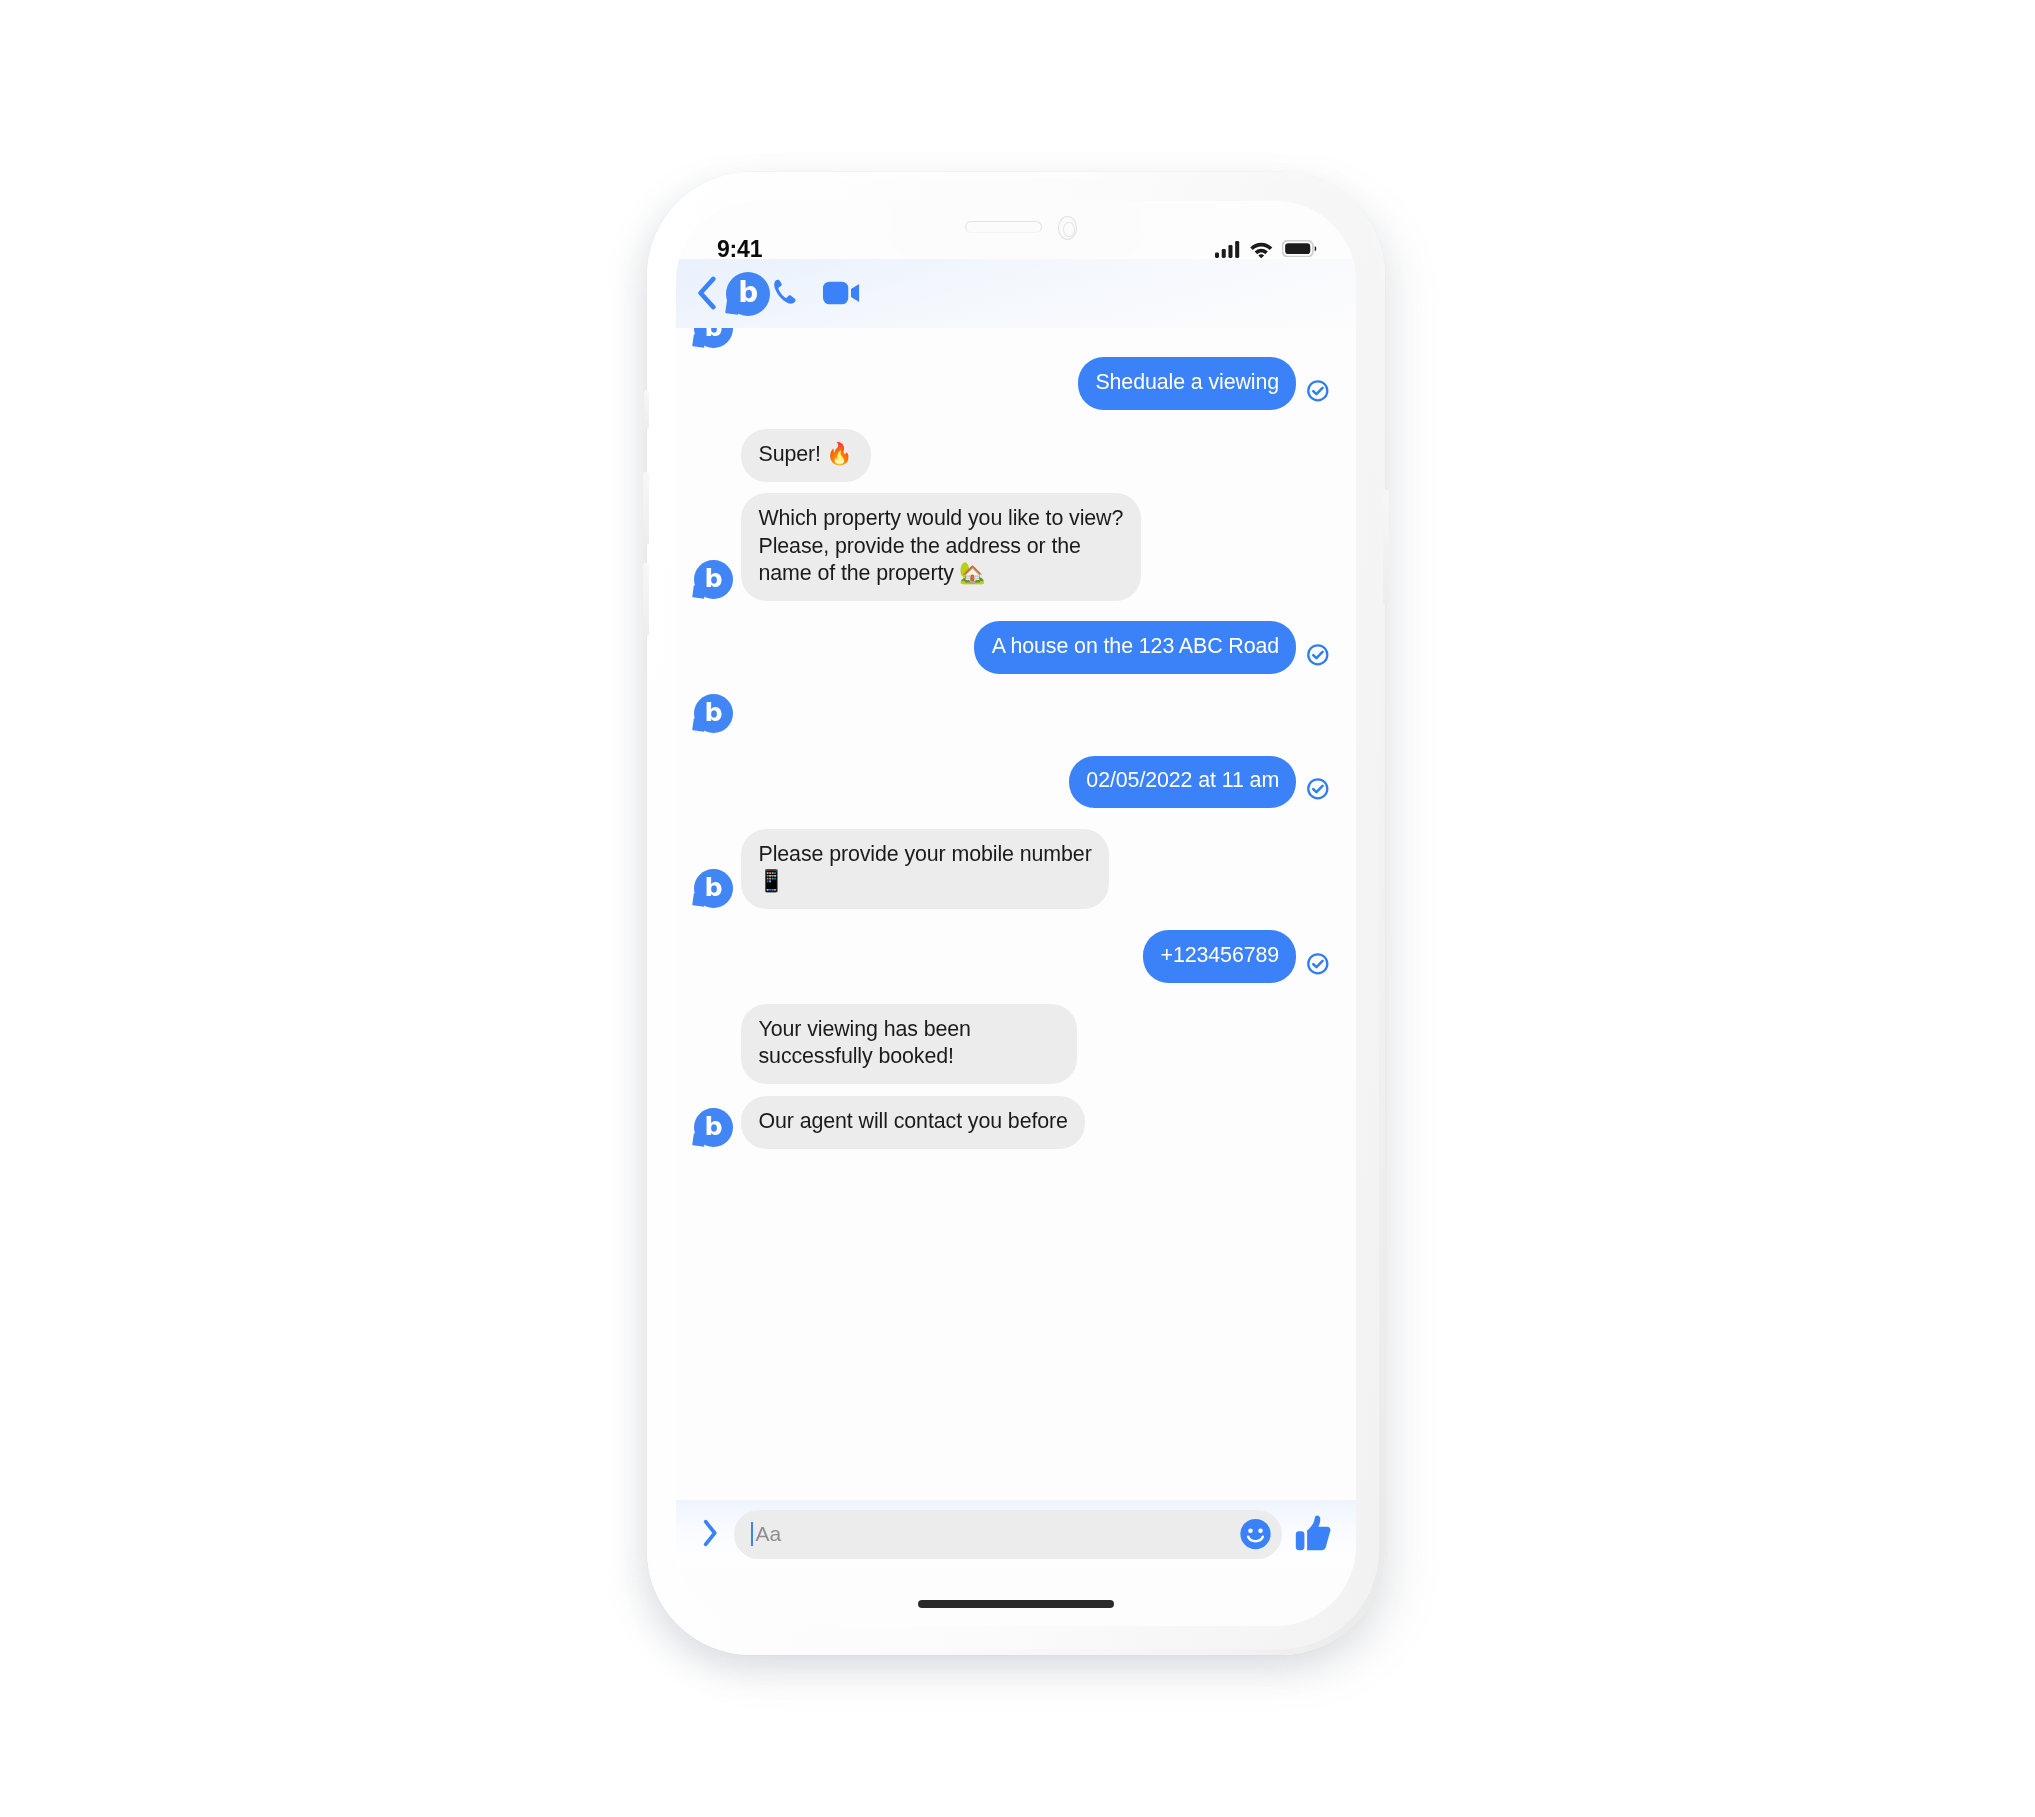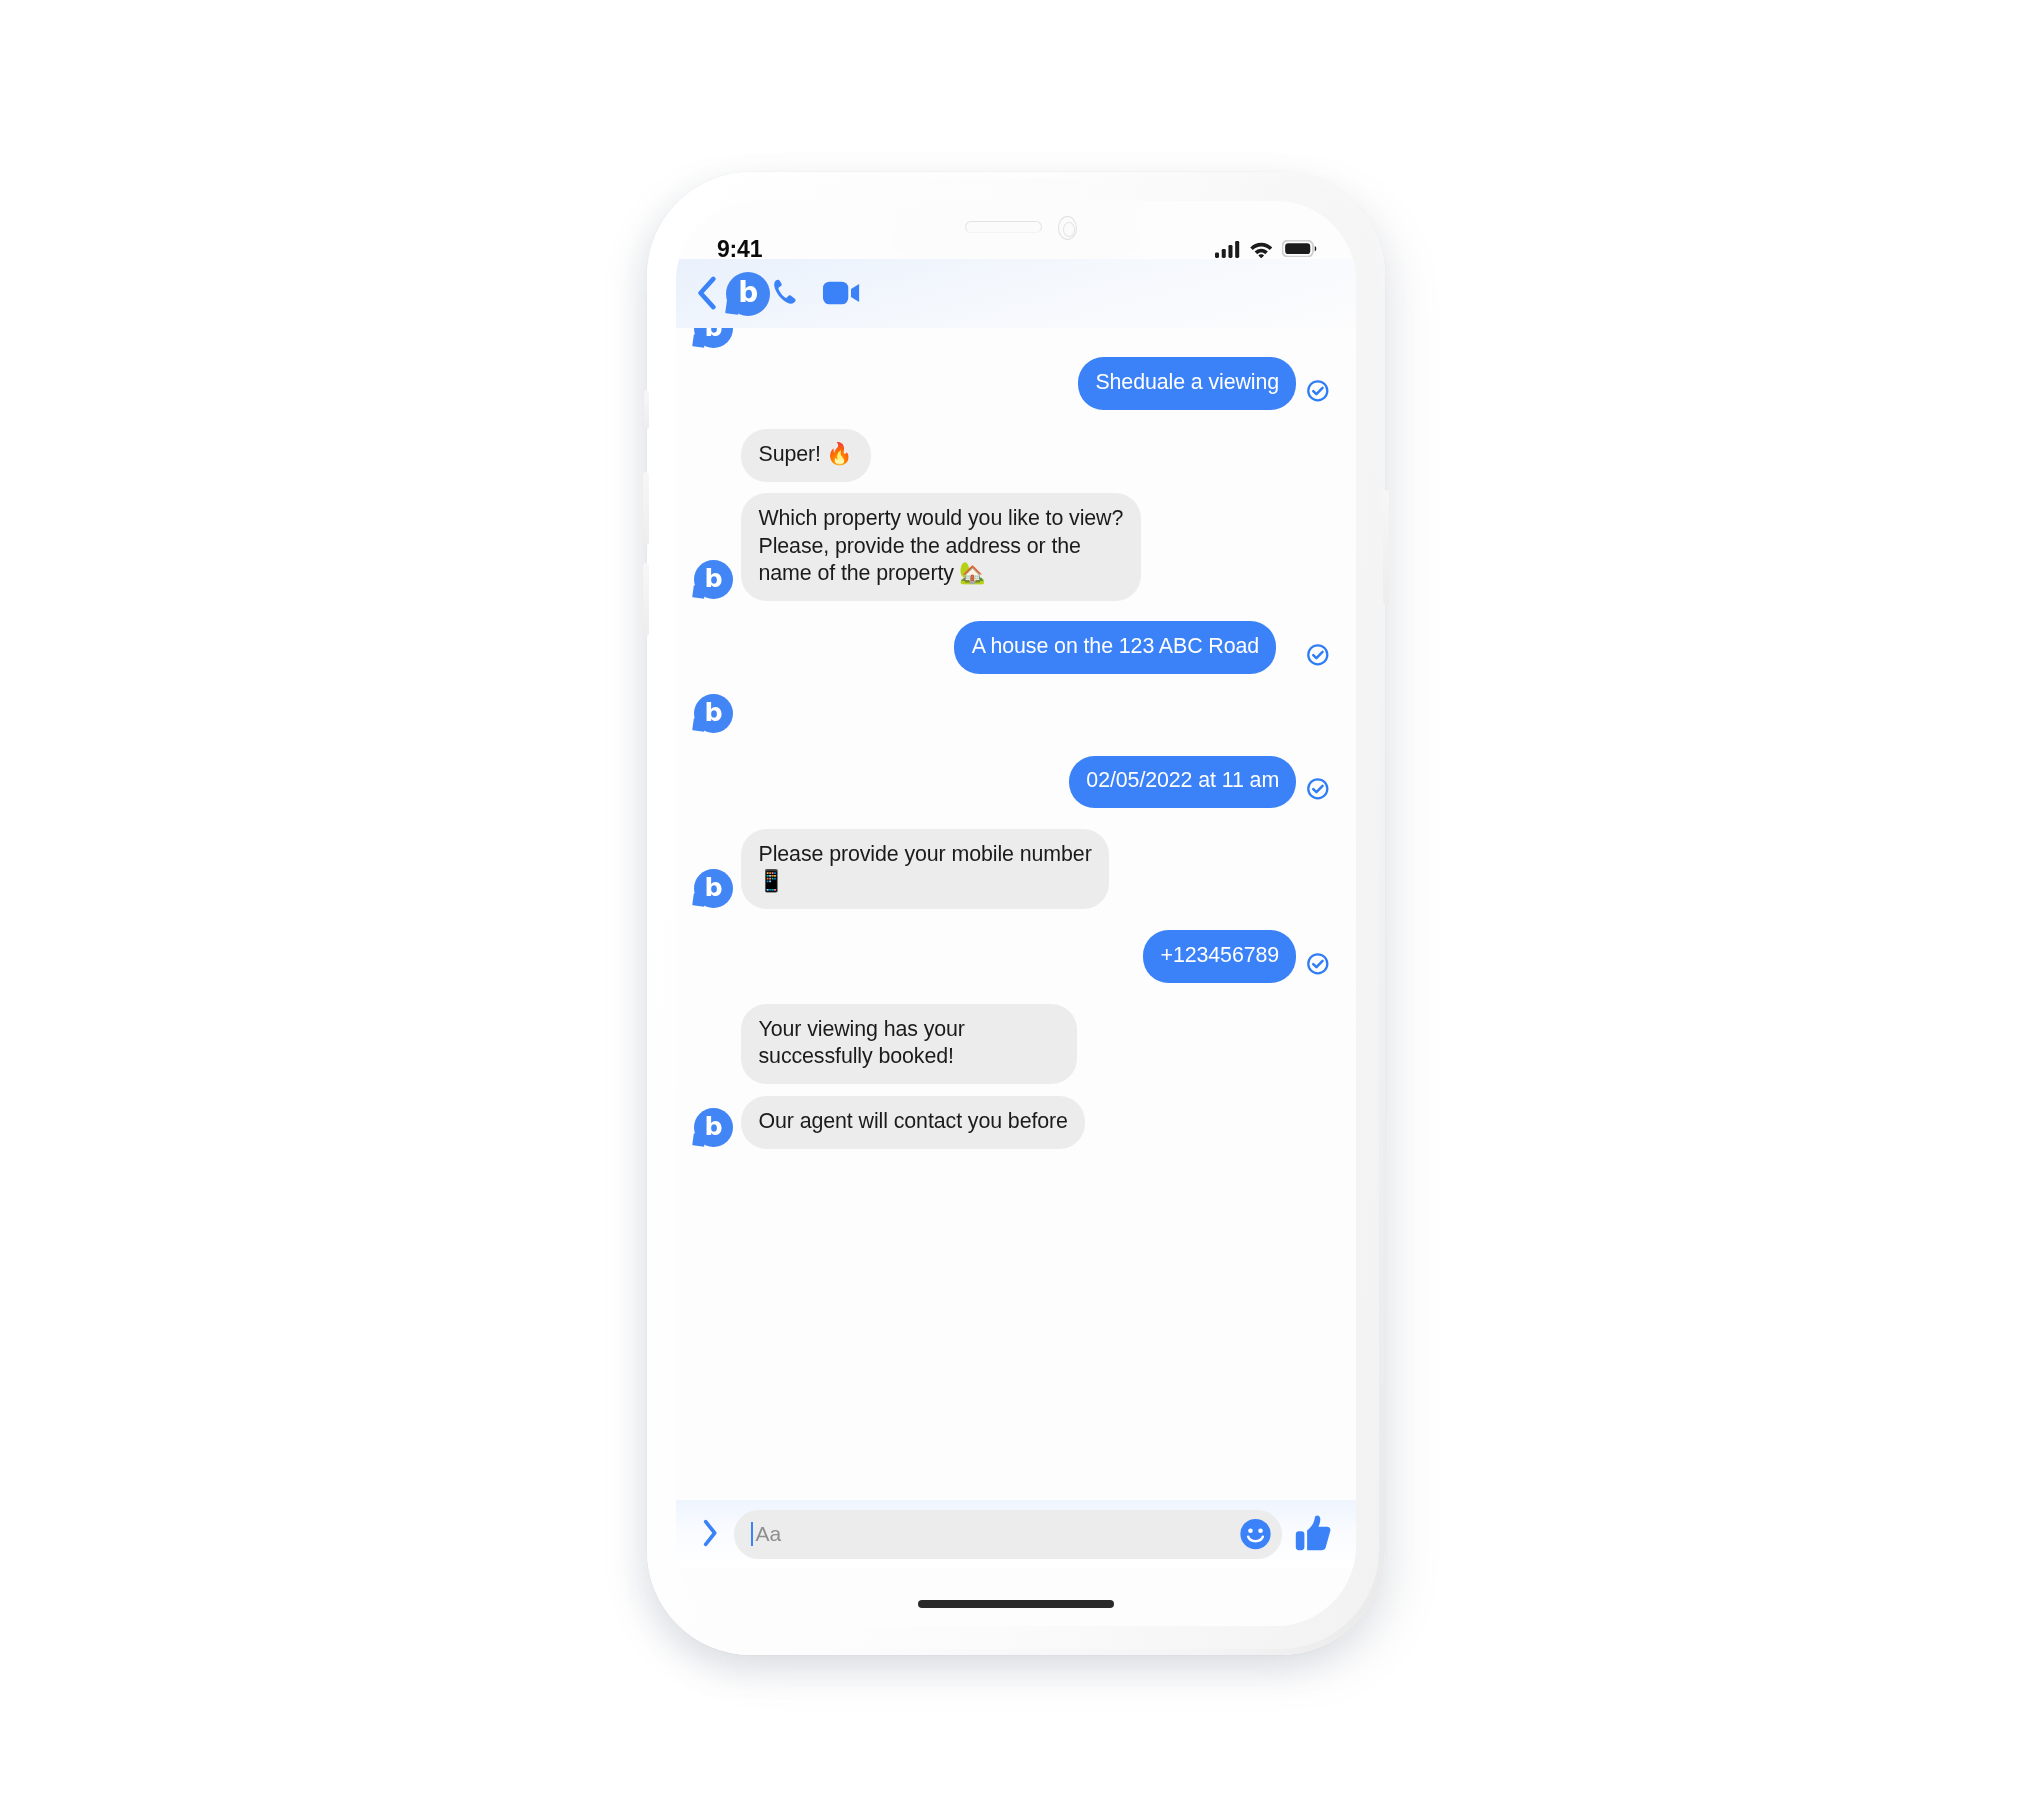--- a/index.html
+++ b/index.html
@@ -461,21 +461,21 @@
           <div class="avatar-slot">
             <div class="bot-bubble-avatar">
               <div class="tail"></div>
               <div class="disc"></div>
               <div class="glyph" style="font-size:25.4px;">b</div>
             </div>
           </div>
           <div class="bubble gray narrow">Which property would you like to view? Please, provide the address or the name of the property 🏡</div>
         </div>
 
-        <div class="msg-row out" style="margin-top:20px;gap:20px;">
+        <div class="msg-row out" style="margin-top:20px;">
           <div class="bubble blue">A house on the 123 ABC Road</div>
           <span class="tick">
             <svg width="23.6" height="23.6" viewBox="0 0 52 52">
               <circle cx="26" cy="26" r="21" fill="#fdfdfd" stroke="#2f7df4" stroke-width="5"></circle>
               <path d="M16 26.5 L23 33.5 L36.5 19.5" fill="none" stroke="#2f7df4" stroke-width="5.5" stroke-linecap="round" stroke-linejoin="round"></path>
             </svg>
           </span>
         </div>
 
         <div class="msg-row in" style="margin-top:20px;">
@@ -514,21 +514,21 @@
           <span class="tick">
             <svg width="23.6" height="23.6" viewBox="0 0 52 52">
               <circle cx="26" cy="26" r="21" fill="#fdfdfd" stroke="#2f7df4" stroke-width="5"></circle>
               <path d="M16 26.5 L23 33.5 L36.5 19.5" fill="none" stroke="#2f7df4" stroke-width="5.5" stroke-linecap="round" stroke-linejoin="round"></path>
             </svg>
           </span>
         </div>
 
         <div class="msg-row in" style="margin-top:21px;">
           <div class="avatar-slot empty"></div>
-          <div class="bubble gray" style="max-width:336px;">Your viewing has your successfully booked!</div>
+          <div class="bubble gray" style="max-width:336px;">Your viewing has been successfully booked!</div>
         </div>
 
         <div class="msg-row in" style="margin-top:4.5px;">
           <div class="avatar-slot">
             <div class="bot-bubble-avatar">
               <div class="tail"></div>
               <div class="disc"></div>
               <div class="glyph" style="font-size:25.4px;">b</div>
             </div>
           </div>

